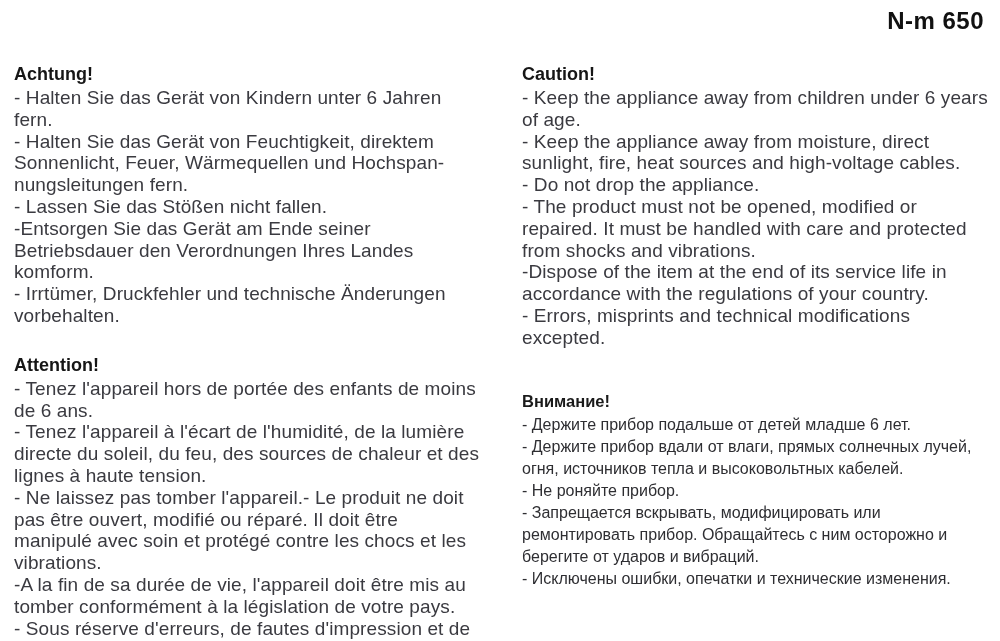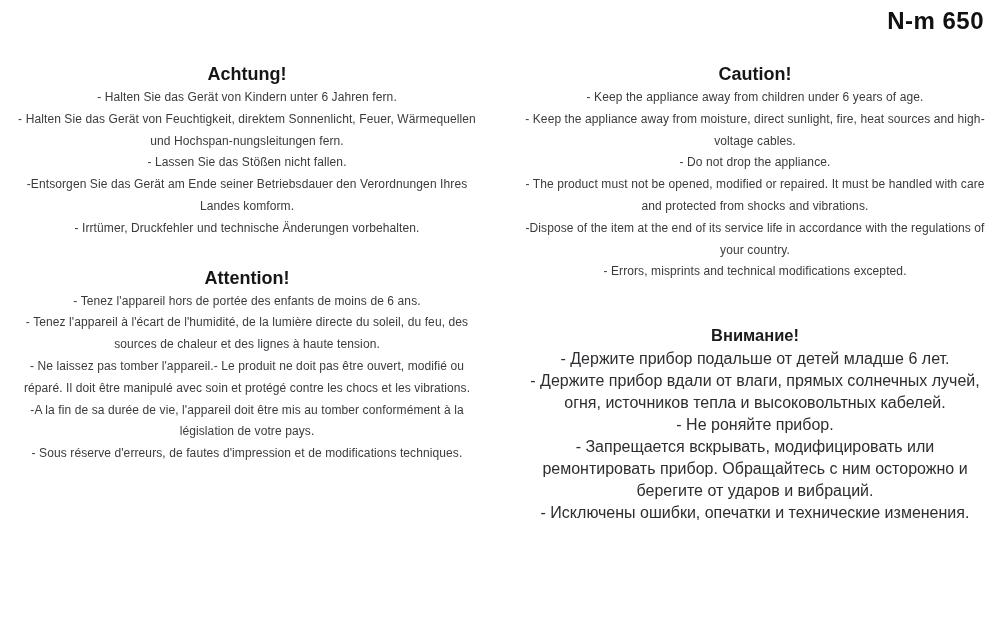--- a/index.html
+++ b/index.html
@@ -28,31 +28,31 @@
   .columns {
     display: flex;
     padding: 63px 12px 0 14px;
     gap: 42px;
     box-sizing: border-box;
   }
   .col {
     width: 466px;
     flex: 0 0 466px;
   }
-  .section { margin: 0; text-align: center; }
+  .section { margin: 0; }
   .heading {
     font-size: 18px;
     font-weight: 700;
     color: #161616;
     margin: 0 0 2px 0;
     line-height: 22px;
   }
   .item {
     margin: 0;
-    font-size: 12px;
+    font-size: 19px;
     line-height: 21.8px;
     letter-spacing: 0.1px;
     color: #3a3a40;
   }
   .section-french { margin-top: 27px; }
   .section-russian { margin-top: 41px; }
   .section-russian .heading {
     font-size: 16.5px;
     color: #1a1a1a;
   }

